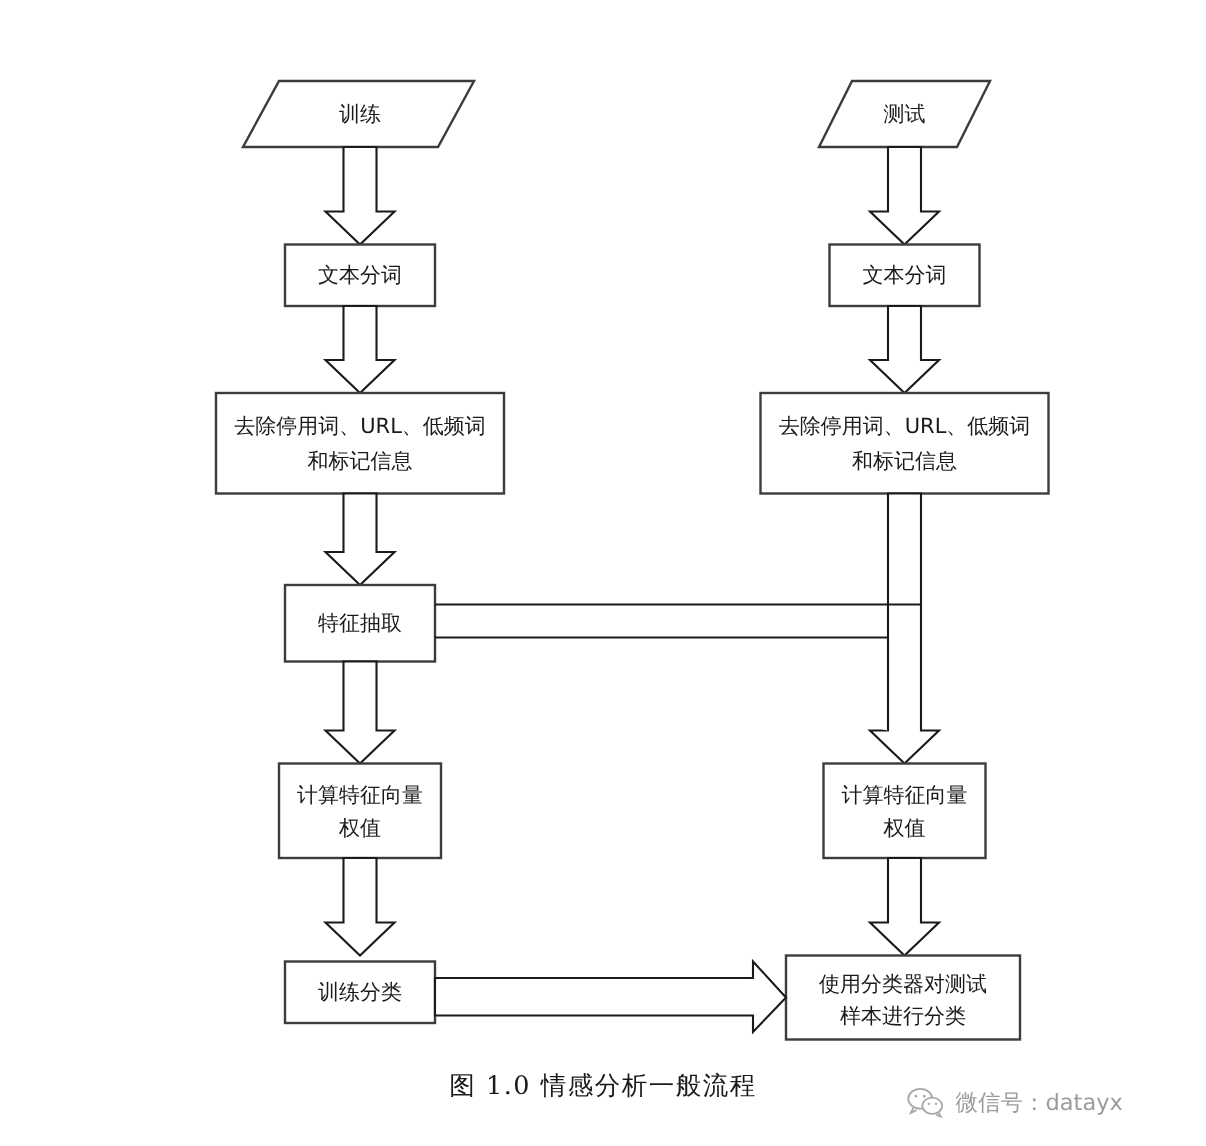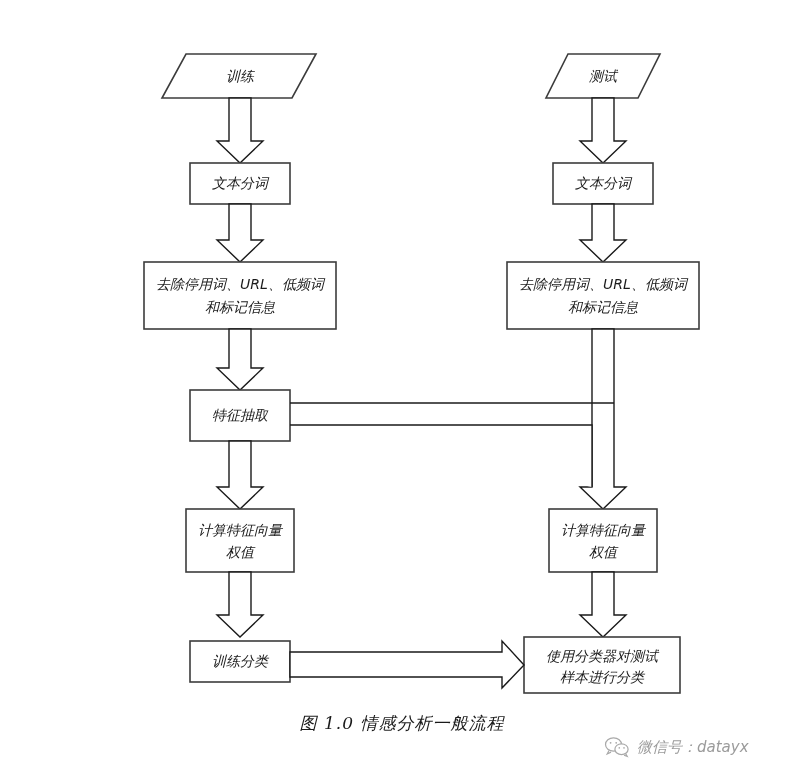--- a/index.html
+++ b/index.html
@@ -12,21 +12,20 @@
     height: 764px;
     position: relative;
     font-family: "DejaVu Sans", "Liberation Sans", sans-serif;
     overflow: hidden;
   }
   #stage {
     position: absolute;
     left: 0; top: 0;
     width: 804px;
     height: 764px;
-    font-style: italic;
   }
   svg.flow {
     position: absolute;
     left: 0; top: 0;
     width: 804px;
     height: 764px;
     display: block;
   }
   .shape-stroke {
     stroke: #3c3c3c;
@@ -62,21 +61,20 @@
     top: 718px;
     width: 196px;
     height: 34px;
     display: flex;
     align-items: center;
     gap: 7px;
     color: #8a8a8a;
     font-family: "DejaVu Sans", "Liberation Sans", sans-serif;
     font-size: 15px;
     opacity: 0.85;
-    margin-top: 12px;
   }
   .watermark .wm-icon {
     width: 26px;
     height: 22px;
     flex: 0 0 auto;
     position: relative;
   }
   .watermark .wm-text { white-space: nowrap; }
 </style>
 </head>

